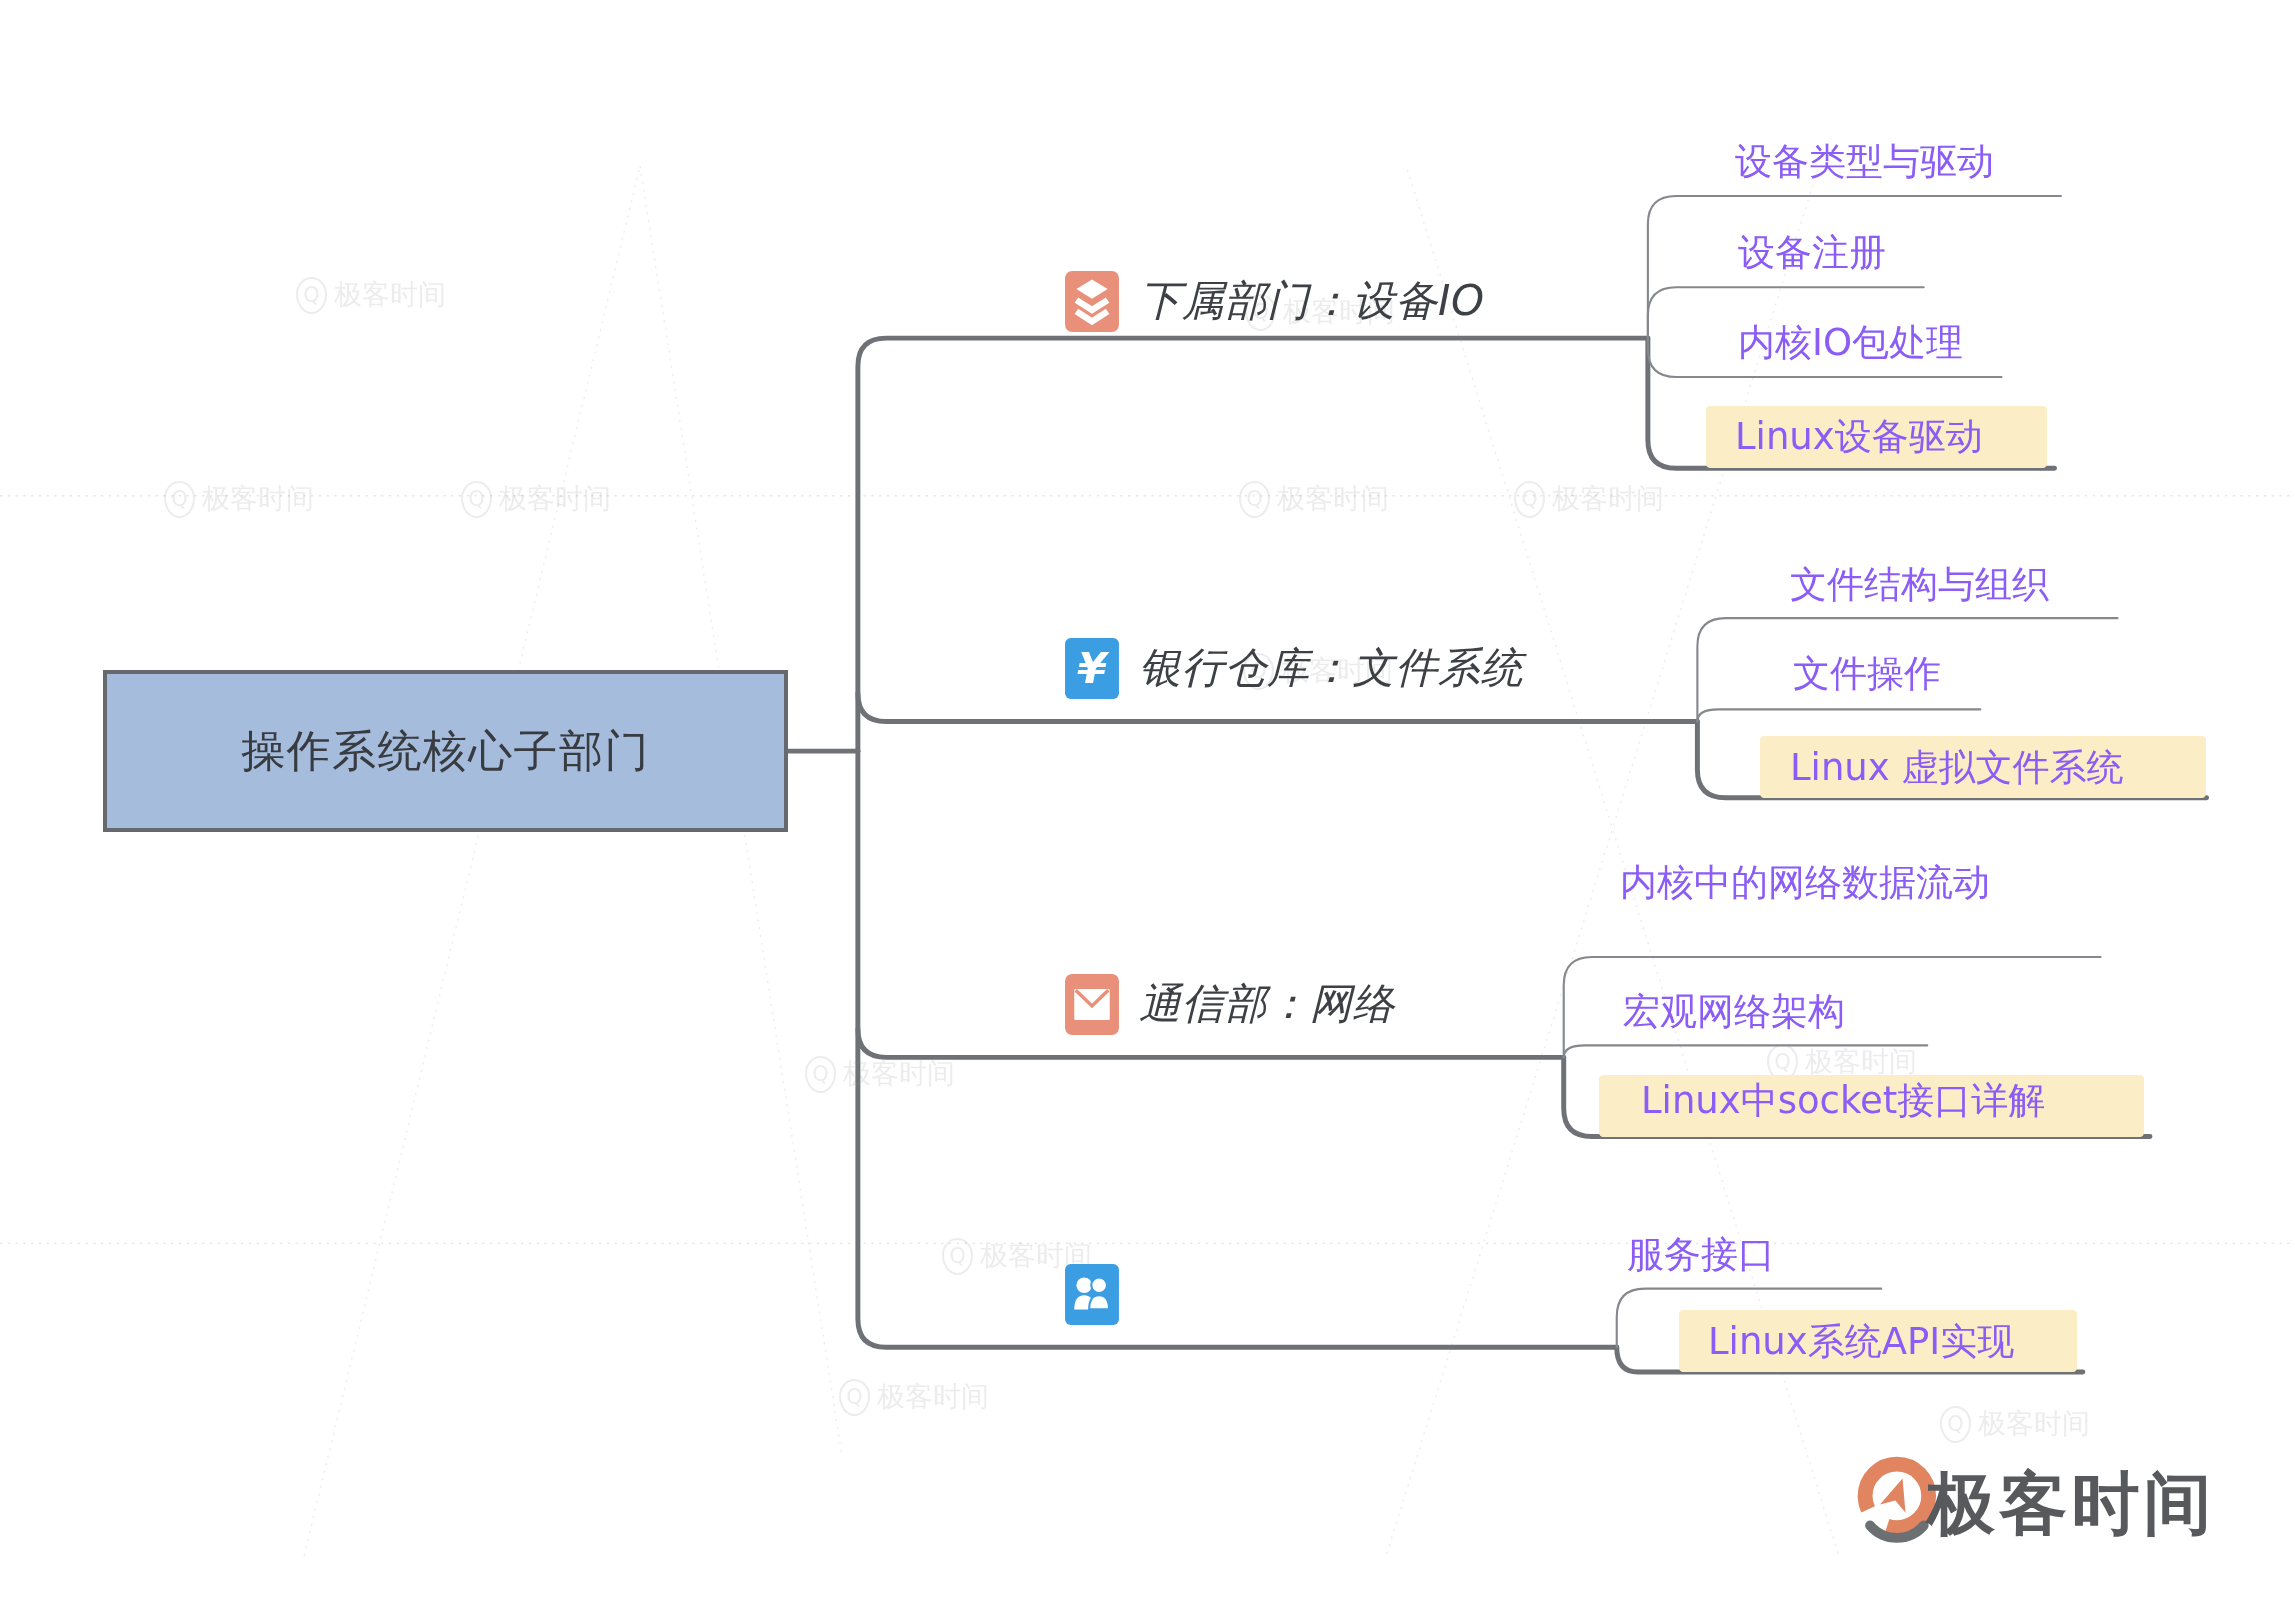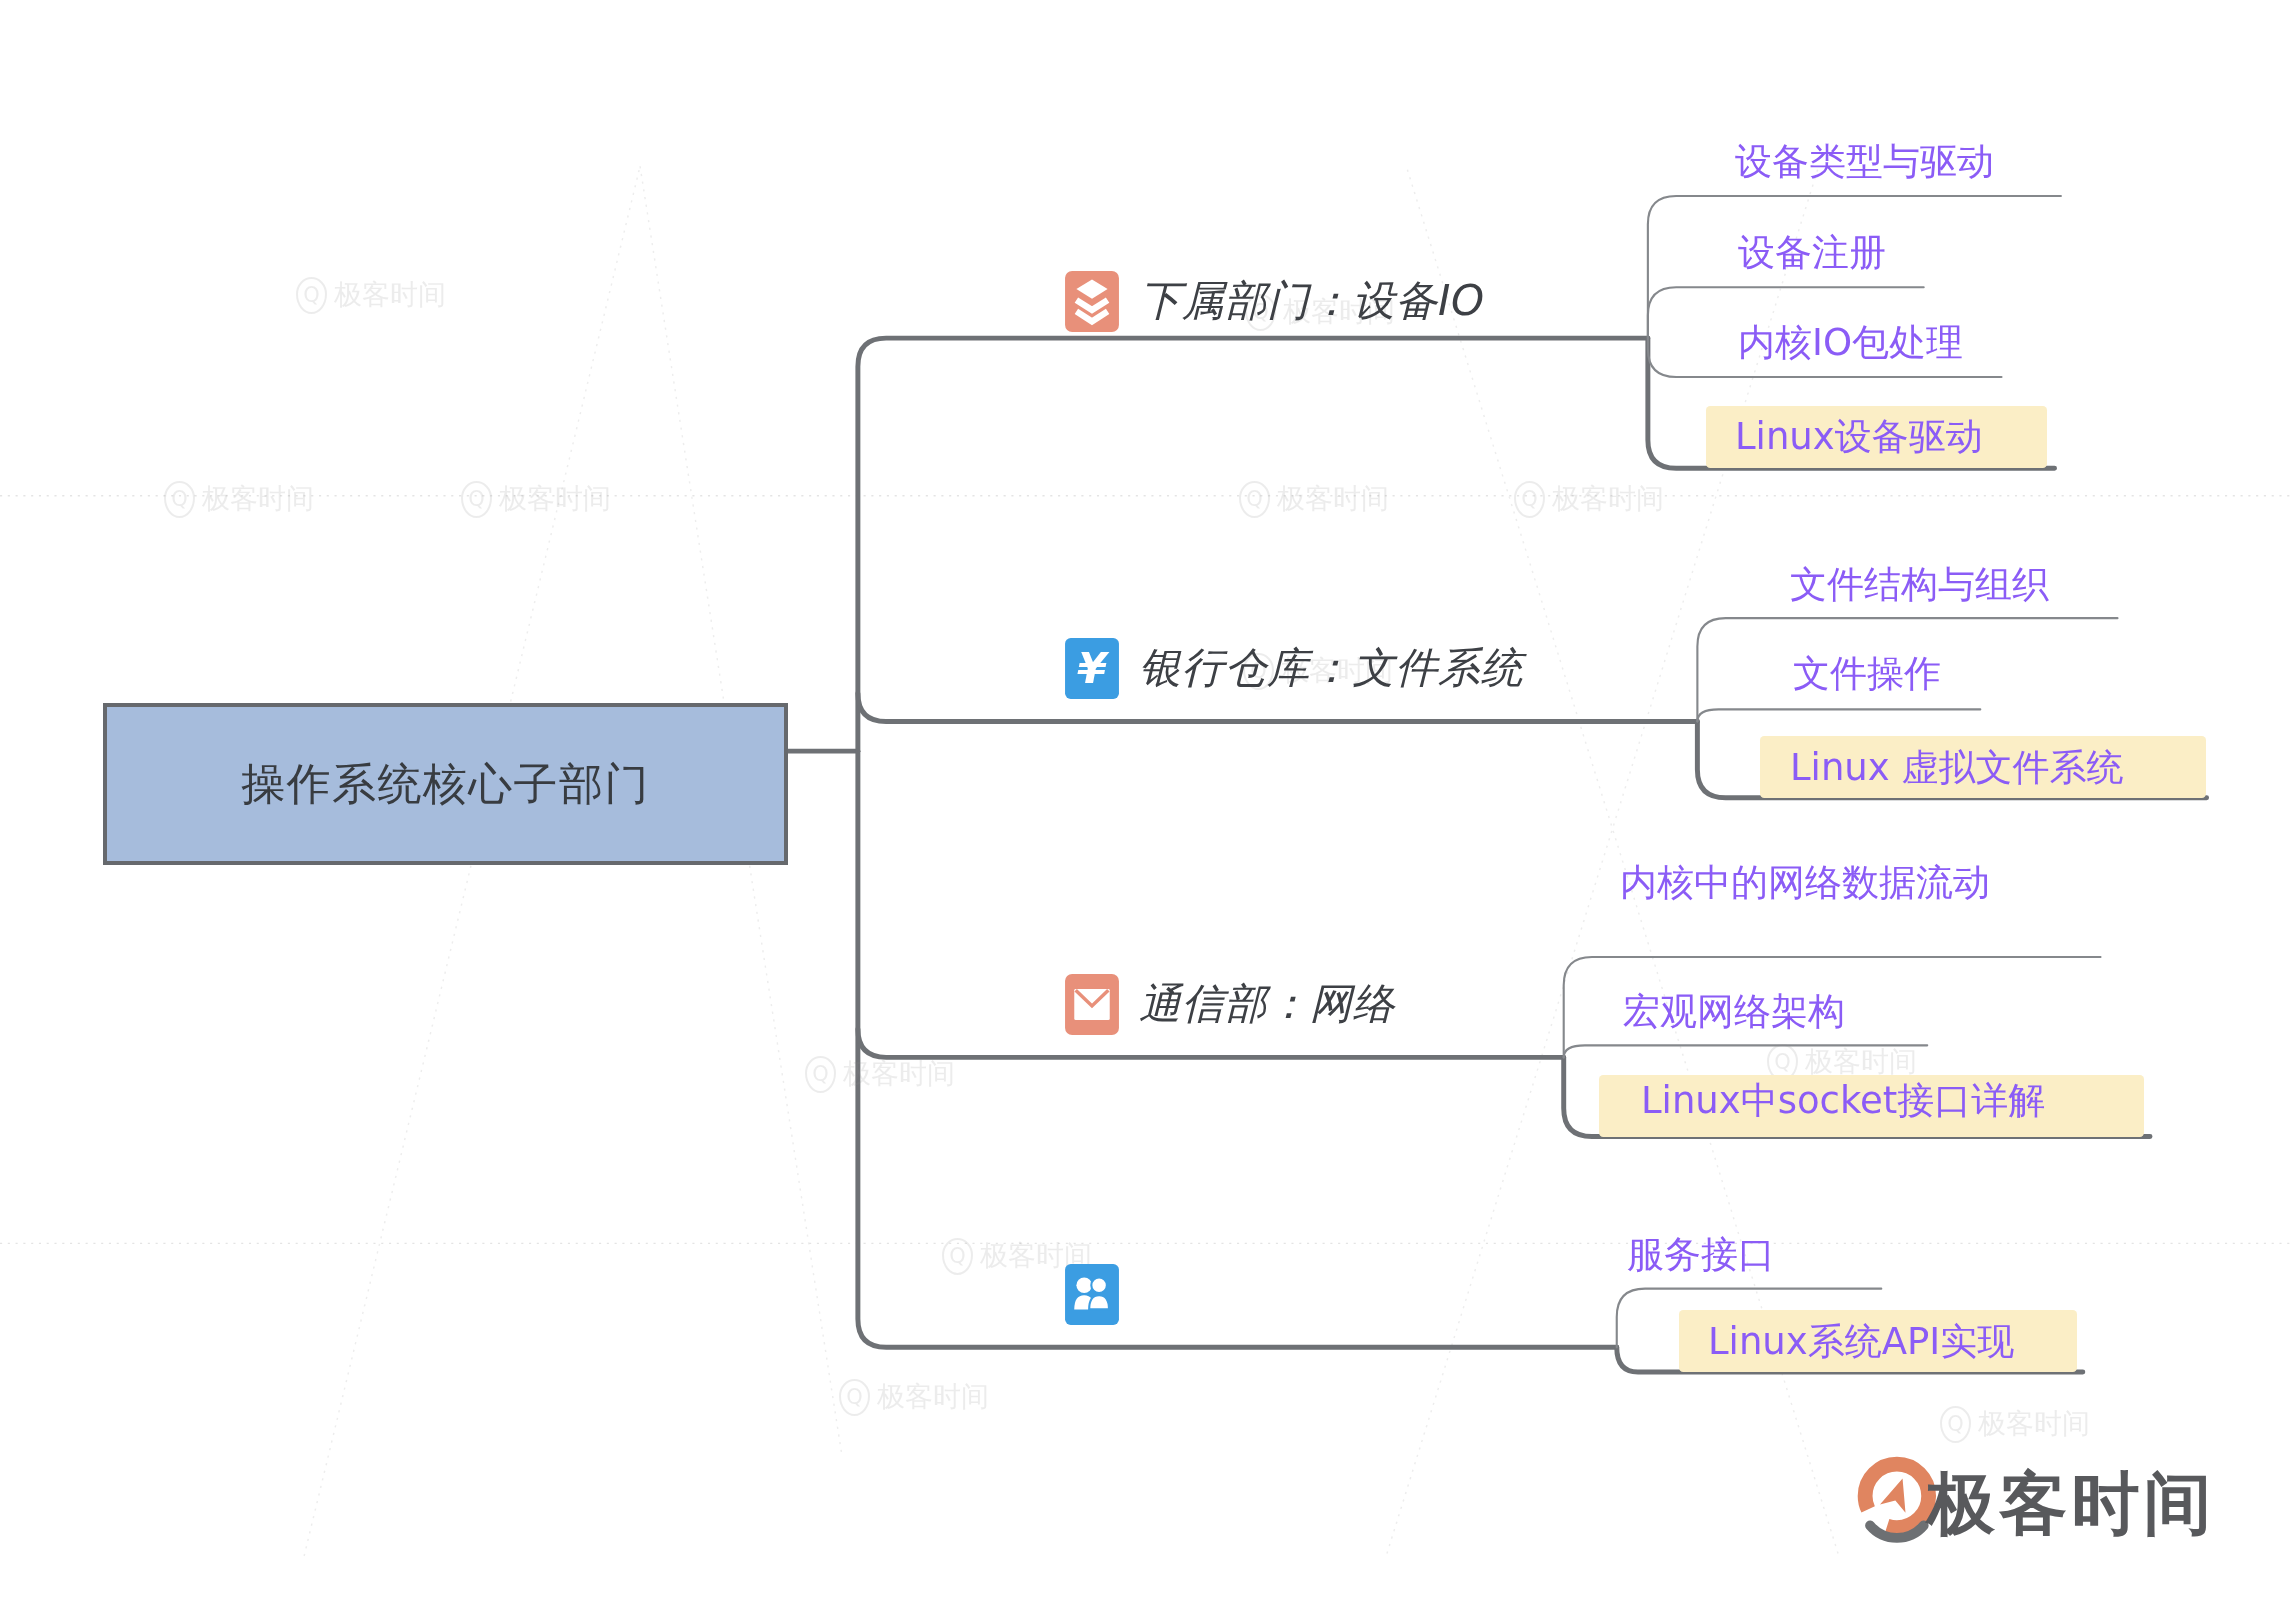--- a/index.html
+++ b/index.html
@@ -3,21 +3,21 @@
 <meta charset="utf-8">
 <style>
   html,body{margin:0;padding:0;background:#ffffff;}
   body{width:2295px;height:1602px;position:relative;overflow:hidden;
        font-family:"DejaVu Sans","Liberation Sans",sans-serif;color:#3d4045;}
   #canvas{position:absolute;inset:0;width:2295px;height:1602px;}
   svg.layer{position:absolute;left:0;top:0;}
   .root-node{position:absolute;left:103px;top:670px;width:685px;height:162px;
     background:#a6bcdc;border:4.2px solid #66696d;box-sizing:border-box;
     display:flex;align-items:center;justify-content:center;
-    font-size:44px;letter-spacing:1.4px;color:#383c41;margin-top:33px;}
+    font-size:44px;letter-spacing:1.4px;color:#383c41;}
   .branch-title{position:absolute;display:flex;align-items:center;gap:20px;height:64px;font-style:italic;}
   .branch-title .label{font-size:42px;letter-spacing:0.7px;color:#3d4045;white-space:nowrap;}
   .topic-icon{width:54px;height:61px;flex:0 0 auto;}
   .child{position:absolute;height:50px;line-height:50px;font-size:37px;
     white-space:nowrap;color:#8b5cf6;}
   .highlight{position:absolute;background:#fbeec6;border-radius:4.2px;}
   .logo{position:absolute;left:1839px;top:1442px;display:flex;align-items:center;}
   .logo-text{position:absolute;left:1927px;top:1459px;font-size:68px;font-weight:600;
     letter-spacing:4.2px;color:#58595c;white-space:nowrap;}
   .stamp{position:absolute;display:flex;align-items:center;gap:7px;opacity:0.16;

